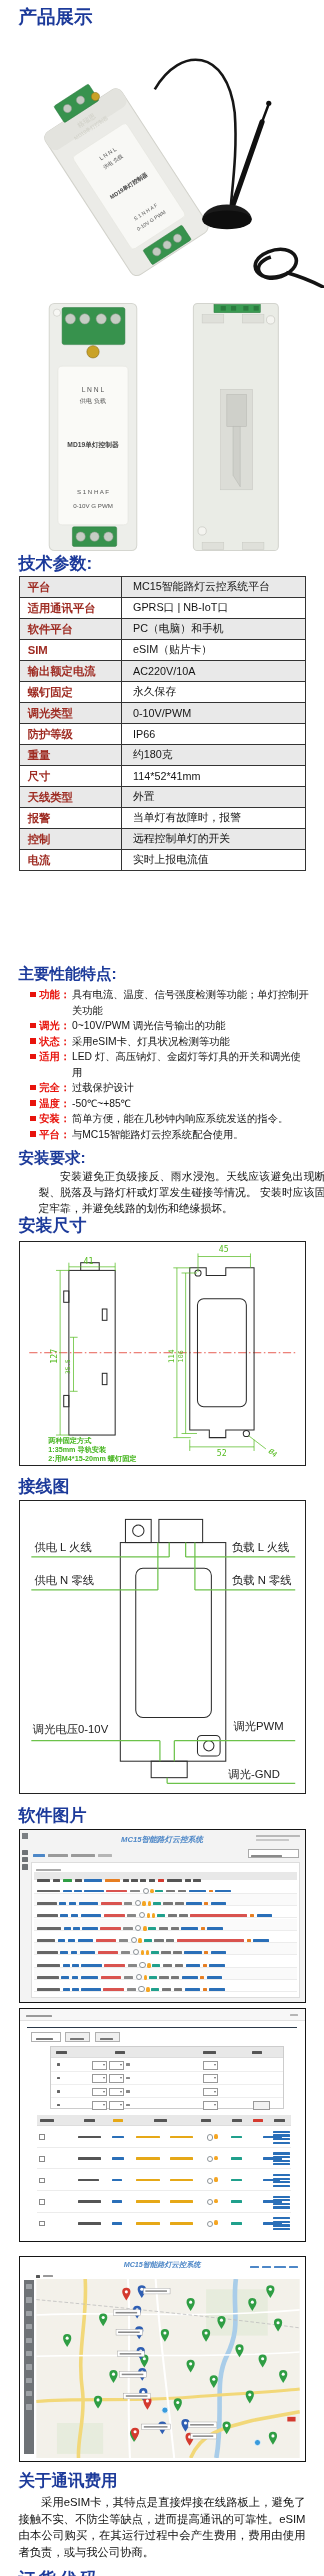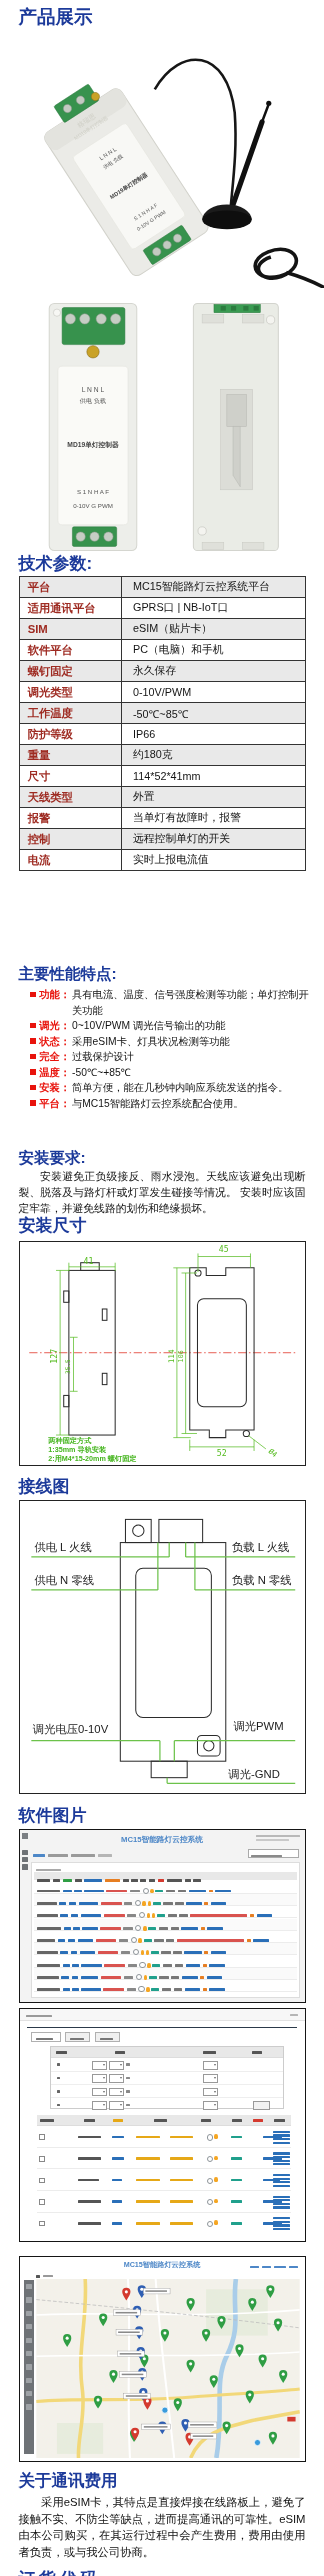--- a/index.html
+++ b/index.html
@@ -14,21 +14,21 @@
   table.tech tr:nth-child(odd){background:#e9e9e9;}
   td.lab{width:92px;color:#9e2b22;font-size:11.3px;font-weight:bold;padding-left:8.2px;}
   td.val{color:#141414;font-size:10.8px;padding-left:11.3px;}
   
   ul.feat{position:absolute;left:29px;top:987px;width:281px;list-style:none;margin:0;padding:0;}
   ul.feat li{position:relative;padding-left:43px;font-size:10.3px;line-height:15.5px;color:#141414;}
   .bullet{position:absolute;left:1px;top:4.6px;width:5.7px;height:5.7px;background:#e8130c;}
   .feat-label{position:absolute;left:10.3px;color:#e8130c;font-weight:bold;}
   
   .figbox{position:absolute;left:18.5px;width:287px;border:1px solid #222;background:#fff;box-sizing:border-box;}
-  .shot{position:absolute;left:18.5px;width:287px;border:1.5px solid #151515;background:#f3f3f3;box-sizing:border-box;overflow:hidden;}
+  .shot{position:absolute;left:18.5px;width:287px;border:1.5px solid #151515;background:#f3f3f3;box-sizing:border-box;overflow:hidden;font-style:italic;}
   
   .b{display:inline-block;height:2.6px;background:#9a9a9a;vertical-align:middle;margin-right:2.6px;border-radius:0.5px;}
   .row9{position:relative;border-bottom:0.5px solid #ececec;}
   .hdr{background:#e8e8e8;}
   .sel{display:inline-block;width:13.4px;height:6.7px;border:0.5px solid #999;background:#fff;
        vertical-align:middle;margin-right:2.1px;position:relative;}
   .sel:after{content:"";position:absolute;right:1px;top:2.1px;border-left:1.5px solid transparent;
        border-right:1.5px solid transparent;border-top:2.1px solid #666;}
   .bulb{display:inline-block;width:3.6px;height:4.6px;border-radius:50% 50% 30% 30%;background:#f5a623;
         vertical-align:middle;margin-right:1.5px;}
@@ -124,38 +124,38 @@
     <tbody>
         <tr>
           <td class="lab">平台</td>
           <td class="val">MC15智能路灯云控系统平台</td>
         </tr>
     <tr>
           <td class="lab">适用通讯平台</td>
           <td class="val">GPRS口 | NB-IoT口</td>
         </tr>
     <tr>
+          <td class="lab">软件平台</td>
+          <td class="val">PC（电脑）和手机</td>
+        </tr>
+    <tr>
           <td class="lab">SIM</td>
           <td class="val">eSIM（贴片卡）</td>
         </tr>
     <tr>
-          <td class="lab">软件平台</td>
-          <td class="val">PC（电脑）和手机</td>
+          <td class="lab">输出额定电流</td>
+          <td class="val">AC220V/10A</td>
         </tr>
     <tr>
           <td class="lab">螺钉固定</td>
           <td class="val">永久保存</td>
         </tr>
     <tr>
           <td class="lab">调光类型</td>
           <td class="val">0-10V/PWM</td>
-        </tr>
-    <tr>
-          <td class="lab">工作温度</td>
-          <td class="val">-50℃~85℃</td>
         </tr>
     <tr>
           <td class="lab">防护等级</td>
           <td class="val">IP66</td>
         </tr>
     <tr>
           <td class="lab">重量</td>
           <td class="val">约180克</td>
         </tr>
     <tr>
@@ -179,28 +179,29 @@
           <td class="val">实时上报电流值</td>
         </tr>
   </tbody>
     </table>
 
   <div class="h1" style="top:964px;font-size:15.5px;">主要性能特点:</div>
   <ul class="feat">
     <li><span class="bullet"></span><span class="feat-label">功能：</span><span>具有电流、温度、信号强度检测等功能；单灯控制开关功能</span></li>
     <li><span class="bullet"></span><span class="feat-label">调光：</span><span>0~10V/PWM 调光信号输出的功能</span></li>
     <li><span class="bullet"></span><span class="feat-label">状态：</span><span>采用eSIM卡、灯具状况检测等功能</span></li>
+    <li><span class="bullet"></span><span class="feat-label">适用：</span><span>LED 灯、高压钠灯、金卤灯等灯具的开关和调光使用</span></li>
     <li><span class="bullet"></span><span class="feat-label">完全：</span><span>过载保护设计</span></li>
     <li><span class="bullet"></span><span class="feat-label">温度：</span><span>-50℃~+85℃</span></li>
     <li><span class="bullet"></span><span class="feat-label">安装：</span><span>简单方便，能在几秒钟内响应系统发送的指令。</span></li>
     <li><span class="bullet"></span><span class="feat-label">平台：</span><span>与MC15智能路灯云控系统配合使用。</span></li>
   </ul>
 
   <div class="h1" style="top:1148px;font-size:15.5px;">安装要求:</div>
-  <div class="para" style="top:1168px;font-size:10.8px;line-height:16px;">安装避免正负级接反、雨水浸泡。天线应该避免出现断裂、脱落及与路灯杆或灯罩发生碰接等情况。 安装时应该固定牢靠，并避免线路的划伤和绝缘损坏。</div>
+  <div class="para" style="top:1168px;font-size:10.8px;line-height:16px;margin-left:20px;">安装避免正负级接反、雨水浸泡。天线应该避免出现断裂、脱落及与路灯杆或灯罩发生碰接等情况。 安装时应该固定牢靠，并避免线路的划伤和绝缘损坏。</div>
 
   <div class="h1" style="top:1214px;font-size:17px;">安装尺寸</div>
   <svg class="figbox" style="top:1241px;height:225px;" width="285" height="223" viewBox="0 0 554 433">
     <line x1="18" y1="215" x2="540" y2="215" stroke="#e23c30" stroke-width="1.6" stroke-dasharray="16 5 3 5"></line>
     <g stroke="#2b2b2b" stroke-width="2" fill="none">
       <rect x="95" y="55" width="90" height="320"></rect>
       <rect x="118" y="40" width="36" height="15"></rect>
       <rect x="85" y="95" width="10" height="22"></rect>
       <rect x="85" y="298" width="10" height="22"></rect>
       <rect x="160" y="130" width="9" height="22"></rect>

